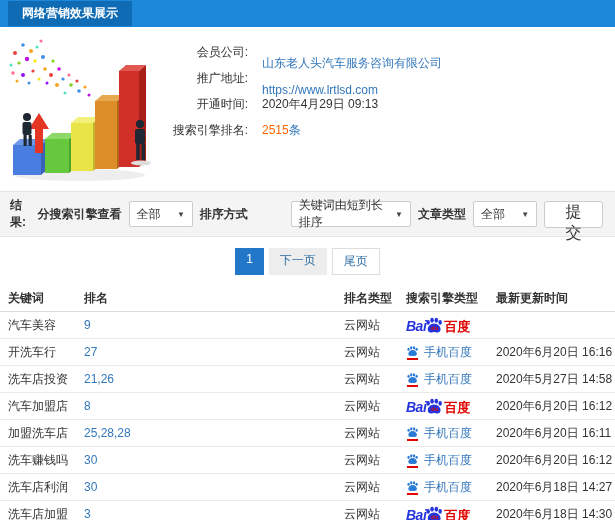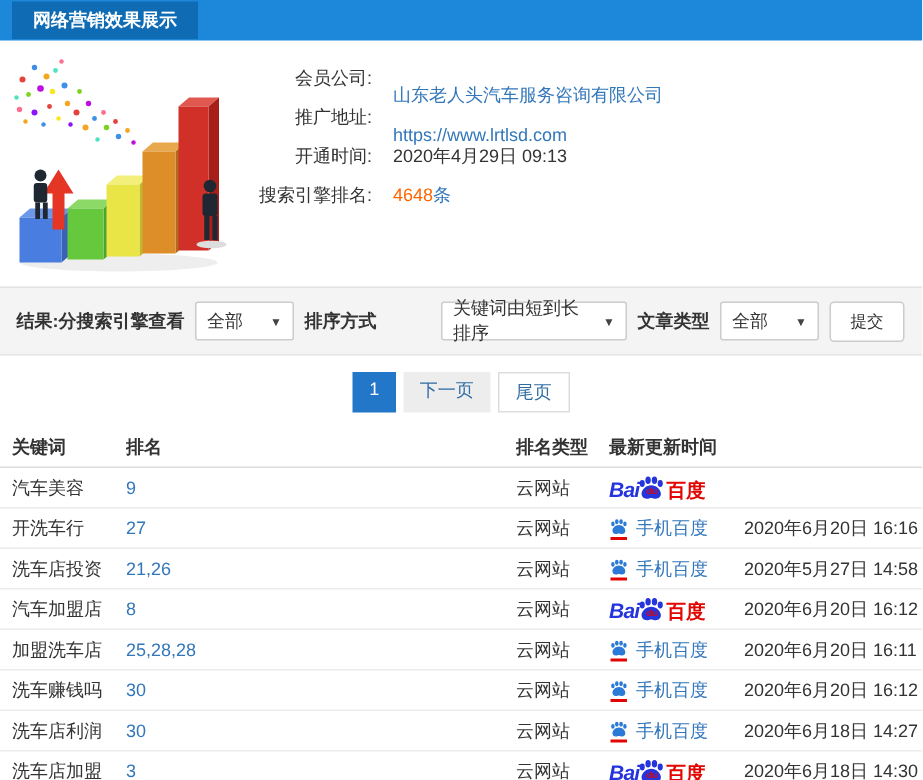--- a/index.html
+++ b/index.html
@@ -25,21 +25,21 @@
   .filter-bar { height:46px; background:#f4f4f4; border-top:1px solid #e3e3e3; border-bottom:1px solid #e5e5e5;
     display:flex; align-items:center; justify-content:flex-end; padding:0 12px 0 10px; }
   .result-label { font-size:12px; font-weight:bold; color:#333; }
   .filter-controls { display:flex; align-items:center; gap:7px; }
   .flabel { font-size:12px; font-weight:bold; color:#333; white-space:nowrap; }
   .fselect { height:26px; background:#fff; border:1px solid #ccc; border-radius:2px; display:flex;
     align-items:center; justify-content:space-between; font-size:12px; color:#333; padding:0 7px; cursor:pointer; }
   .sel-s { width:66px; } .sel-l { width:124px;margin-left:36px; }
   .caret { font-size:8px; color:#444; margin-left:6px; }
   .submit-btn { height:27px; padding:0 13px; background:#fff; border:1px solid #ccc; border-radius:3px;
-    font-size:11px; color:#333; cursor:pointer; }
+    font-size:16px; color:#333; cursor:pointer; }
 
   
   .pagination { display:flex; justify-content:center; gap:5px; padding:11px 0 10px 0; }
   .pg { font-size:12px; padding:4px 11px; cursor:pointer; }
   .pg-current { background:#2277c8; color:#fff; }
   .pg-next { background:#ededed; color:#2e6da4; }
   .pg-last { background:#fff; border:1px solid #ddd; color:#2e6da4; }
 
   
   .tbl { font-size:12px; }
@@ -172,21 +172,21 @@
         <span class="ilabel">推广地址:</span>
         <a class="ivalue link">https://www.lrtlsd.com</a>
       </div>
       <div class="info-row">
         <span class="ilabel">开通时间:</span>
         <span class="ivalue">2020年4月29日 09:13</span>
       </div>
       <div class="info-row">
         <span class="ilabel">搜索引擎排名:</span>
         <span class="ivalue">
-          <span class="num-orange">4648</span><span class="unit-blue">条</span>
+          <span class="num-orange">2515</span><span class="unit-blue">条</span>
         </span>
       </div>
     </div>
   </div>
 
   <div class="filter-bar">
     <span class="result-label">结果:</span>
     <div class="filter-controls">
       <span class="flabel">分搜索引擎查看</span>
       <div class="fselect sel-s">
@@ -211,20 +211,21 @@
     <span class="pg pg-current">1</span>
     <span class="pg pg-next">下一页</span>
     <span class="pg pg-last">尾页</span>
   </div>
 
   <div class="tbl">
     <div class="trow thead">
       <span class="cell">关键词</span>
       <span class="cell">排名</span>
       <span class="cell">排名类型</span>
+      <span class="cell">搜索引擎类型</span>
       <span class="cell">最新更新时间</span>
     </div>
 
     <div class="trow">
       <span class="cell">汽车美容</span>
       <span class="cell rank">9</span>
       <span class="cell">云网站</span>
       <span class="cell">
         <span class="bd-logo">
           <b class="bd-bai">Bai</b>

